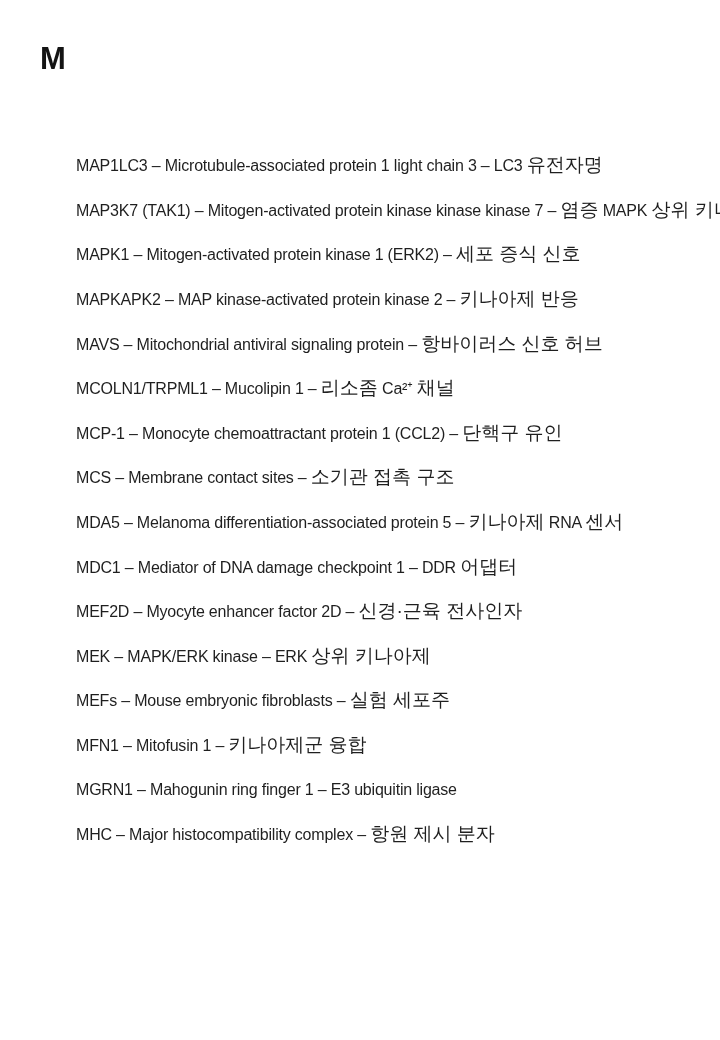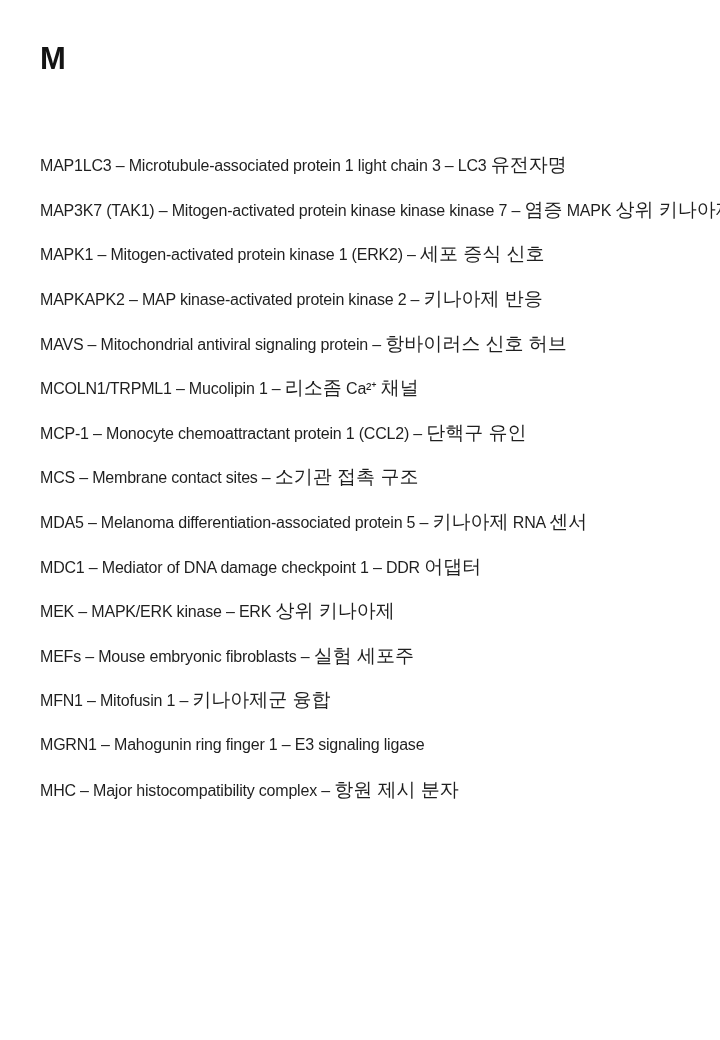--- a/index.html
+++ b/index.html
@@ -34,20 +34,21 @@
     padding: 0;
   }
   .entry {
     height: 44.6px;
     line-height: 44.6px;
     font-size: 16px;
     letter-spacing: -0.2px;
     white-space: nowrap;
     overflow: visible;
     color: #1f1f1f;
+    margin-left: 36px;
   }
   .entry .ko {
     font-size: 19px;
     letter-spacing: 0;
   }
 </style>
 </head>
 <body>
 
 <div class="page">
@@ -57,19 +58,20 @@
       <li class="entry"><span>MAP1LC3</span> – <span>Microtubule-associated protein 1 light chain 3</span> – <span>LC3 <span class="ko">유전자명</span></span></li>
       <li class="entry"><span>MAP3K7 (TAK1)</span> – <span>Mitogen-activated protein kinase kinase kinase 7</span> – <span><span class="ko">염증</span> MAPK <span class="ko">상위 키나아제</span></span></li>
       <li class="entry"><span>MAPK1</span> – <span>Mitogen-activated protein kinase 1 (ERK2)</span> – <span><span class="ko">세포 증식 신호</span></span></li>
       <li class="entry"><span>MAPKAPK2</span> – <span>MAP kinase-activated protein kinase 2</span> – <span><span class="ko">키나아제 반응</span></span></li>
       <li class="entry"><span>MAVS</span> – <span>Mitochondrial antiviral signaling protein</span> – <span><span class="ko">항바이러스 신호 허브</span></span></li>
       <li class="entry"><span>MCOLN1/TRPML1</span> – <span>Mucolipin 1</span> – <span><span class="ko">리소좀</span> Ca²⁺ <span class="ko">채널</span></span></li>
       <li class="entry"><span>MCP-1</span> – <span>Monocyte chemoattractant protein 1 (CCL2)</span> – <span><span class="ko">단핵구 유인</span></span></li>
       <li class="entry"><span>MCS</span> – <span>Membrane contact sites</span> – <span><span class="ko">소기관 접촉 구조</span></span></li>
       <li class="entry"><span>MDA5</span> – <span>Melanoma differentiation-associated protein 5</span> – <span><span class="ko">키나아제</span> RNA <span class="ko">센서</span></span></li>
       <li class="entry"><span>MDC1</span> – <span>Mediator of DNA damage checkpoint 1</span> – <span>DDR <span class="ko">어댑터</span></span></li>
+      <li class="entry"><span>MEF2D</span> – <span>Myocyte enhancer factor 2D</span> – <span><span class="ko">신경·근육 전사인자</span></span></li>
       <li class="entry"><span>MEK</span> – <span>MAPK/ERK kinase</span> – <span>ERK <span class="ko">상위 키나아제</span></span></li>
       <li class="entry"><span>MEFs</span> – <span>Mouse embryonic fibroblasts</span> – <span><span class="ko">실험 세포주</span></span></li>
       <li class="entry"><span>MFN1</span> – <span>Mitofusin 1</span> – <span><span class="ko">키나아제군 융합</span></span></li>
-      <li class="entry"><span>MGRN1</span> – <span>Mahogunin ring finger 1</span> – <span>E3 signaling ligase</span></li>
+      <li class="entry"><span>MGRN1</span> – <span>Mahogunin ring finger 1</span> – <span>E3 ubiquitin ligase</span></li>
       <li class="entry"><span>MHC</span> – <span>Major histocompatibility complex</span> – <span><span class="ko">항원 제시 분자</span></span></li>
     </ul>
 </div>
 
 </body></html>

